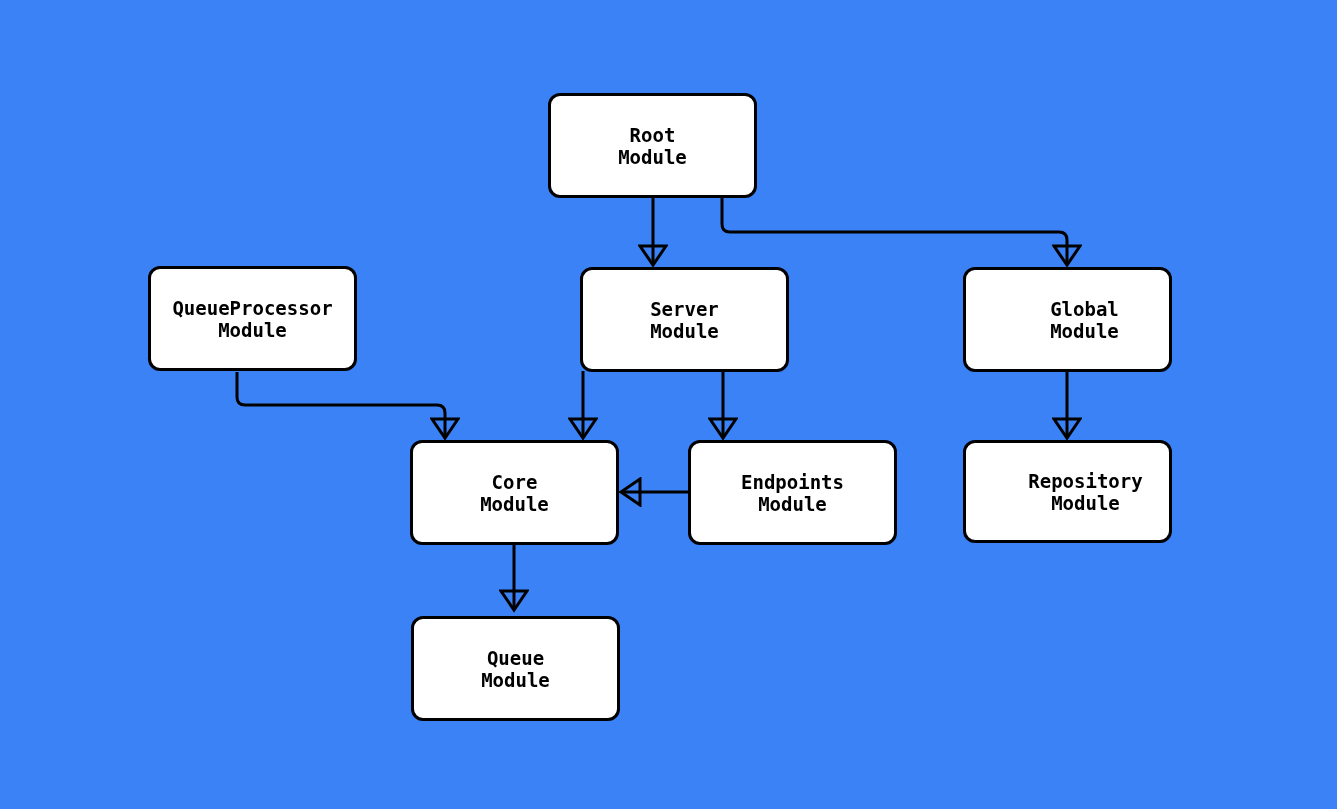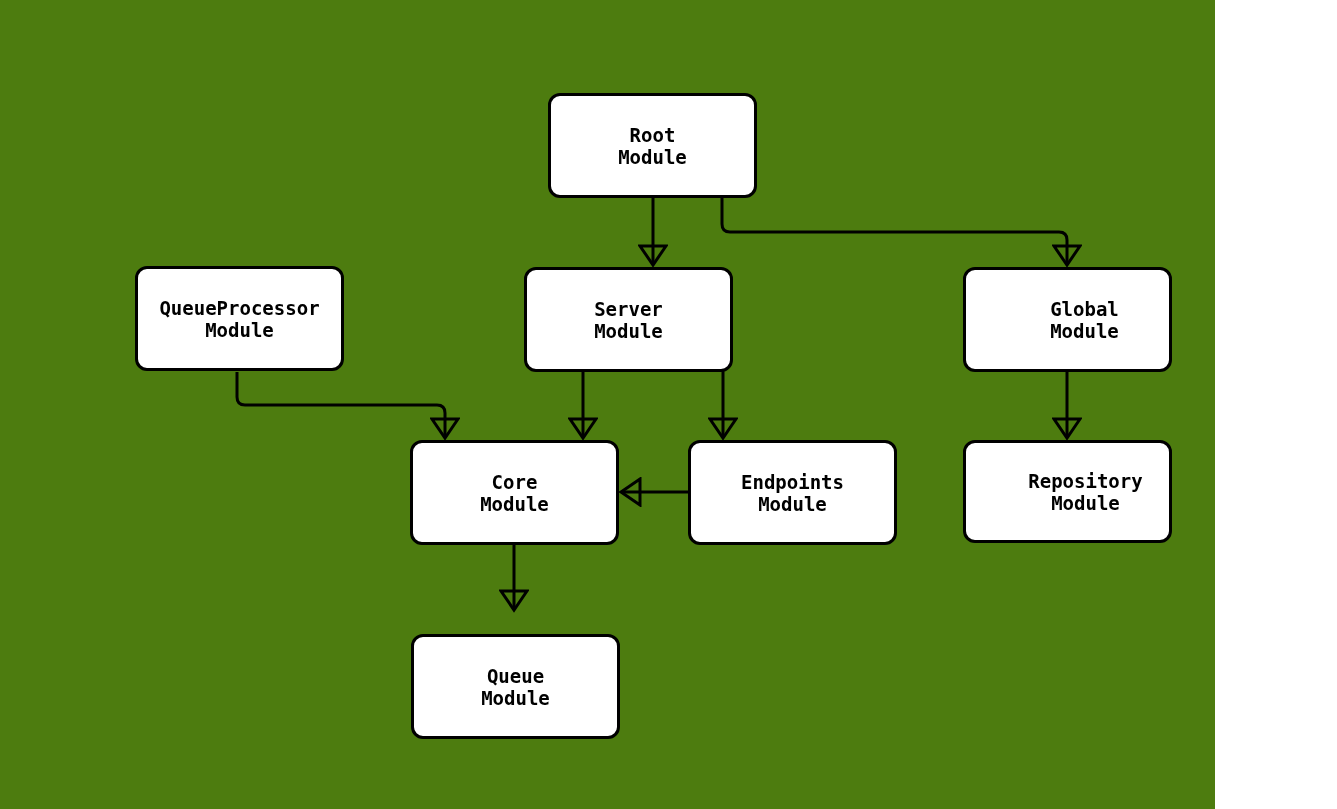--- a/index.html
+++ b/index.html
@@ -2,23 +2,23 @@
 <html><head>
 <meta charset="utf-8">
 <style>
   html, body {
     margin: 0;
     padding: 0;
     background: #ffffff;
   }
   .canvas {
     position: relative;
-    width: 1215px;
+    width: 1337px;
     height: 809px;
-    background: #4d7c0f;
+    background: #3b82f6;
     overflow: hidden;
     font-family: "DejaVu Sans Mono", "Liberation Mono", monospace;
   }
   .edge-layer {
     position: absolute;
     left: 0;
     top: 0;
     z-index: 1;
   }
   .edge-layer path {
@@ -68,26 +68,26 @@
     <path d="M688,492 L621,492" marker-end="url(#arrow)"></path>
     <path d="M1067,371 L1067,438" marker-end="url(#arrow)"></path>
     <path d="M514,545 L514,610" marker-end="url(#arrow)"></path>
   </svg>
 
   <div class="node" style="left:548px; top:93px;">
     <span class="node-label">Root
 Module</span>
   </div>
 
-  <div class="node" style="left:135px; top:266px;border-radius:12px;">
+  <div class="node" style="left:148px; top:266px;border-radius:12px;">
     <span class="node-label">QueueProcessor
 Module</span>
   </div>
 
-  <div class="node" style="left:524px; top:267px;">
+  <div class="node" style="left:580px; top:267px;">
     <span class="node-label">Server
 Module</span>
   </div>
 
   <div class="node" style="left:963px; top:267px;padding-left:34px;">
     <span class="node-label">Global
 Module</span>
   </div>
 
   <div class="node" style="left:410px; top:440px;">
@@ -98,18 +98,18 @@
   <div class="node" style="left:688px; top:440px;">
     <span class="node-label">Endpoints
 Module</span>
   </div>
 
   <div class="node" style="left:963px; top:440px; height:103px;padding-left:36px;">
     <span class="node-label">Repository
 Module</span>
   </div>
 
-  <div class="node" style="left:411px; top:634px;">
+  <div class="node" style="left:411px; top:616px;">
     <span class="node-label">Queue
 Module</span>
   </div>
 
 </div>
 
 </body></html>

